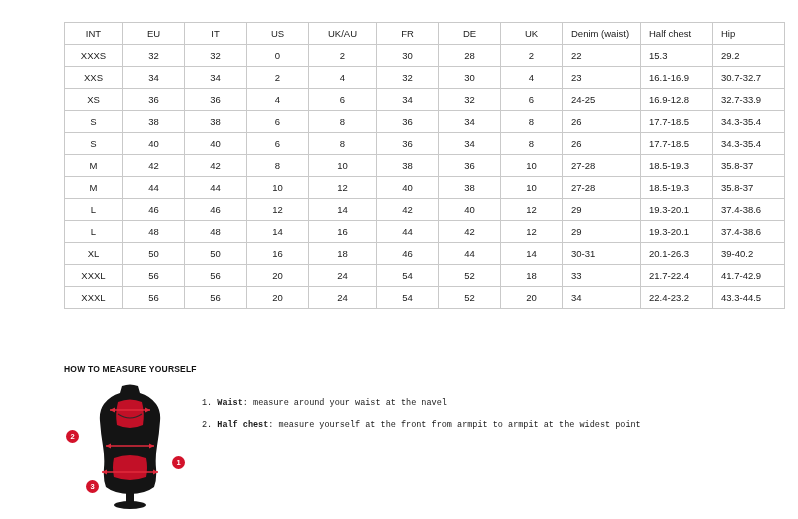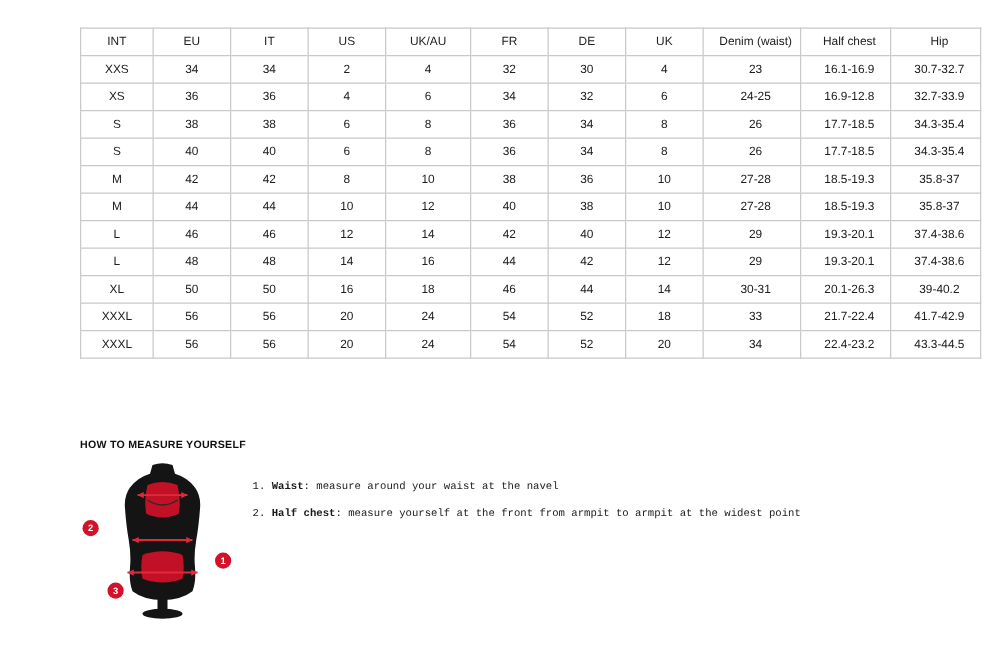--- a/index.html
+++ b/index.html
@@ -41,41 +41,41 @@
     text-align: center;
     vertical-align: middle;
     padding: 0 2px;
     white-space: nowrap;
   }
   table.size-table th {
     font-weight: normal;
   }
   table.size-table td.textleft,
   table.size-table th.textleft {
-    text-align: center;
+    text-align: left;
     padding-left: 8px;
   }
   
   col.c-int    { width: 58px; }
   col.c-eu     { width: 62px; }
   col.c-it     { width: 62px; }
   col.c-us     { width: 62px; }
   col.c-ukau   { width: 68px; }
   col.c-fr     { width: 62px; }
   col.c-de     { width: 62px; }
   col.c-uk     { width: 62px; }
   col.c-denim  { width: 78px; }
   col.c-half   { width: 72px; }
   col.c-hip    { width: 72px; }
 
   
   .measure-section {
     position: absolute;
     left: 64px;
-    top: 350px;
+    top: 364px;
     width: 670px;
   }
   .measure-title {
     font-size: 8.5px;
     font-weight: bold;
     letter-spacing: 0.2px;
     color: #111;
     margin-bottom: 10px;
   }
   .measure-body {
@@ -154,20 +154,33 @@
           <th>FR</th>
           <th>DE</th>
           <th>UK</th>
           <th class="textleft">Denim (waist)</th>
           <th class="textleft">Half chest</th>
           <th class="textleft">Hip</th>
         </tr>
       </thead>
       <tbody>
         <tr>
+          <td>XXXS</td>
+          <td>32</td>
+          <td>32</td>
+          <td>0</td>
+          <td>2</td>
+          <td>30</td>
+          <td>28</td>
+          <td>2</td>
+          <td class="textleft">22</td>
+          <td class="textleft">15.3</td>
+          <td class="textleft">29.2</td>
+        </tr>
+        <tr>
           <td>XXS</td>
           <td>34</td>
           <td>34</td>
           <td>2</td>
           <td>4</td>
           <td>32</td>
           <td>30</td>
           <td>4</td>
           <td class="textleft">23</td>
           <td class="textleft">16.1-16.9</td>

